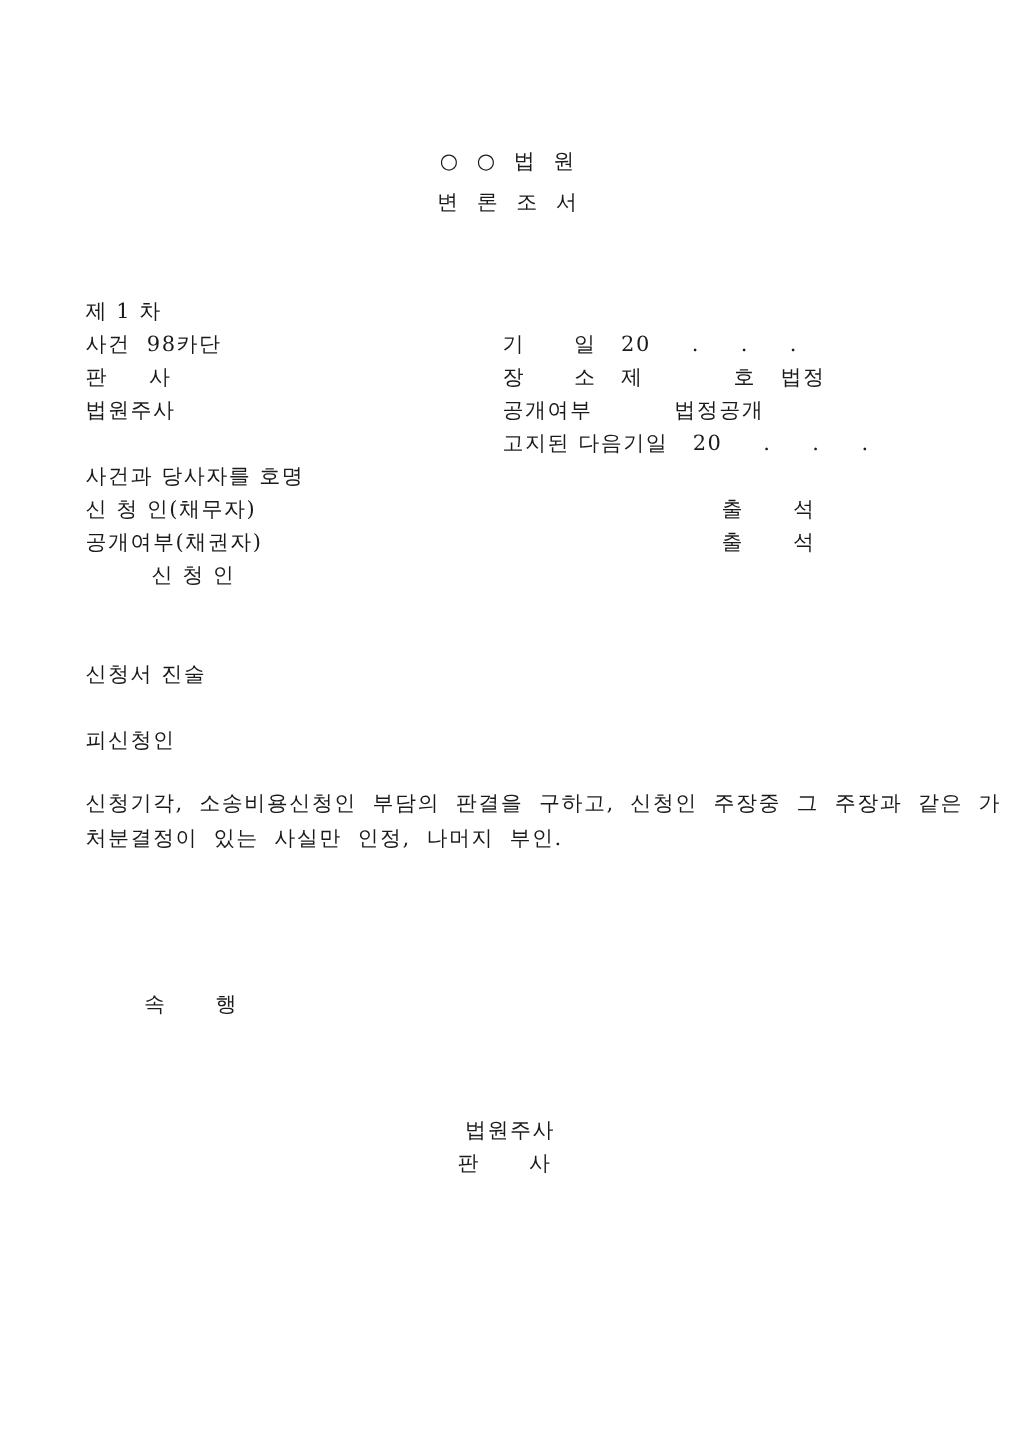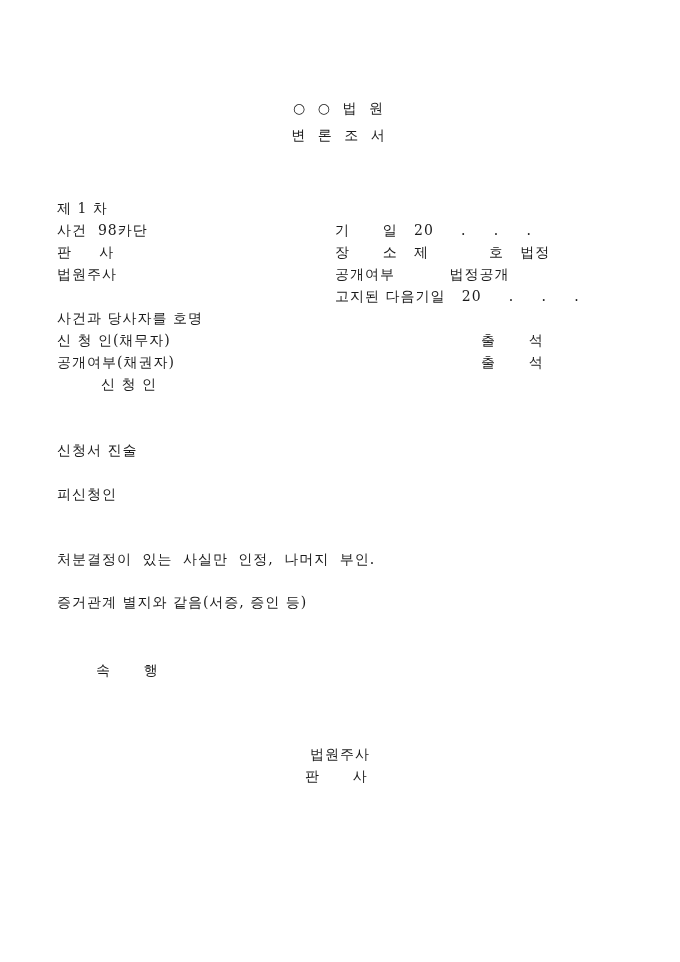--- a/index.html
+++ b/index.html
@@ -59,22 +59,22 @@
   <div class="abs" style="top:333px; left:481px;">출      석</div>
 
   <div class="abs" style="top:355px; left:57px;">공개여부(채권자)</div>
   <div class="abs" style="top:355px; left:481px;">출      석</div>
 
   <div class="abs" style="top:377px; left:57px;margin-left:44px;">신 청 인</div>
 
   <div class="abs" style="top:443px; left:57px;">신청서 진술</div>
   <div class="abs" style="top:487px; left:57px;">피신청인</div>
 
+  <div class="abs par" style="top:529px; left:57px;">신청기각, 소송비용신청인 부담의 판결을 구하고, 신청인 주장중 그 주장과 같은 가</div>
   <div class="abs par" style="top:552px; left:57px;">처분결정이 있는 사실만 인정, 나머지 부인.</div>
 
-  <div class="abs" style="top:595px; left:57px;">증거관계 별지와 같음(서증, 증인 등)</div>
 
   <div class="abs" style="top:663px; left:57px;margin-left:39px;">속      행</div>
 
   <div class="abs" style="top:747px; left:310px;">법원주사</div>
   <div class="abs" style="top:769px; left:305px;">판      사</div>
 
 </div>
 
 </body></html>

